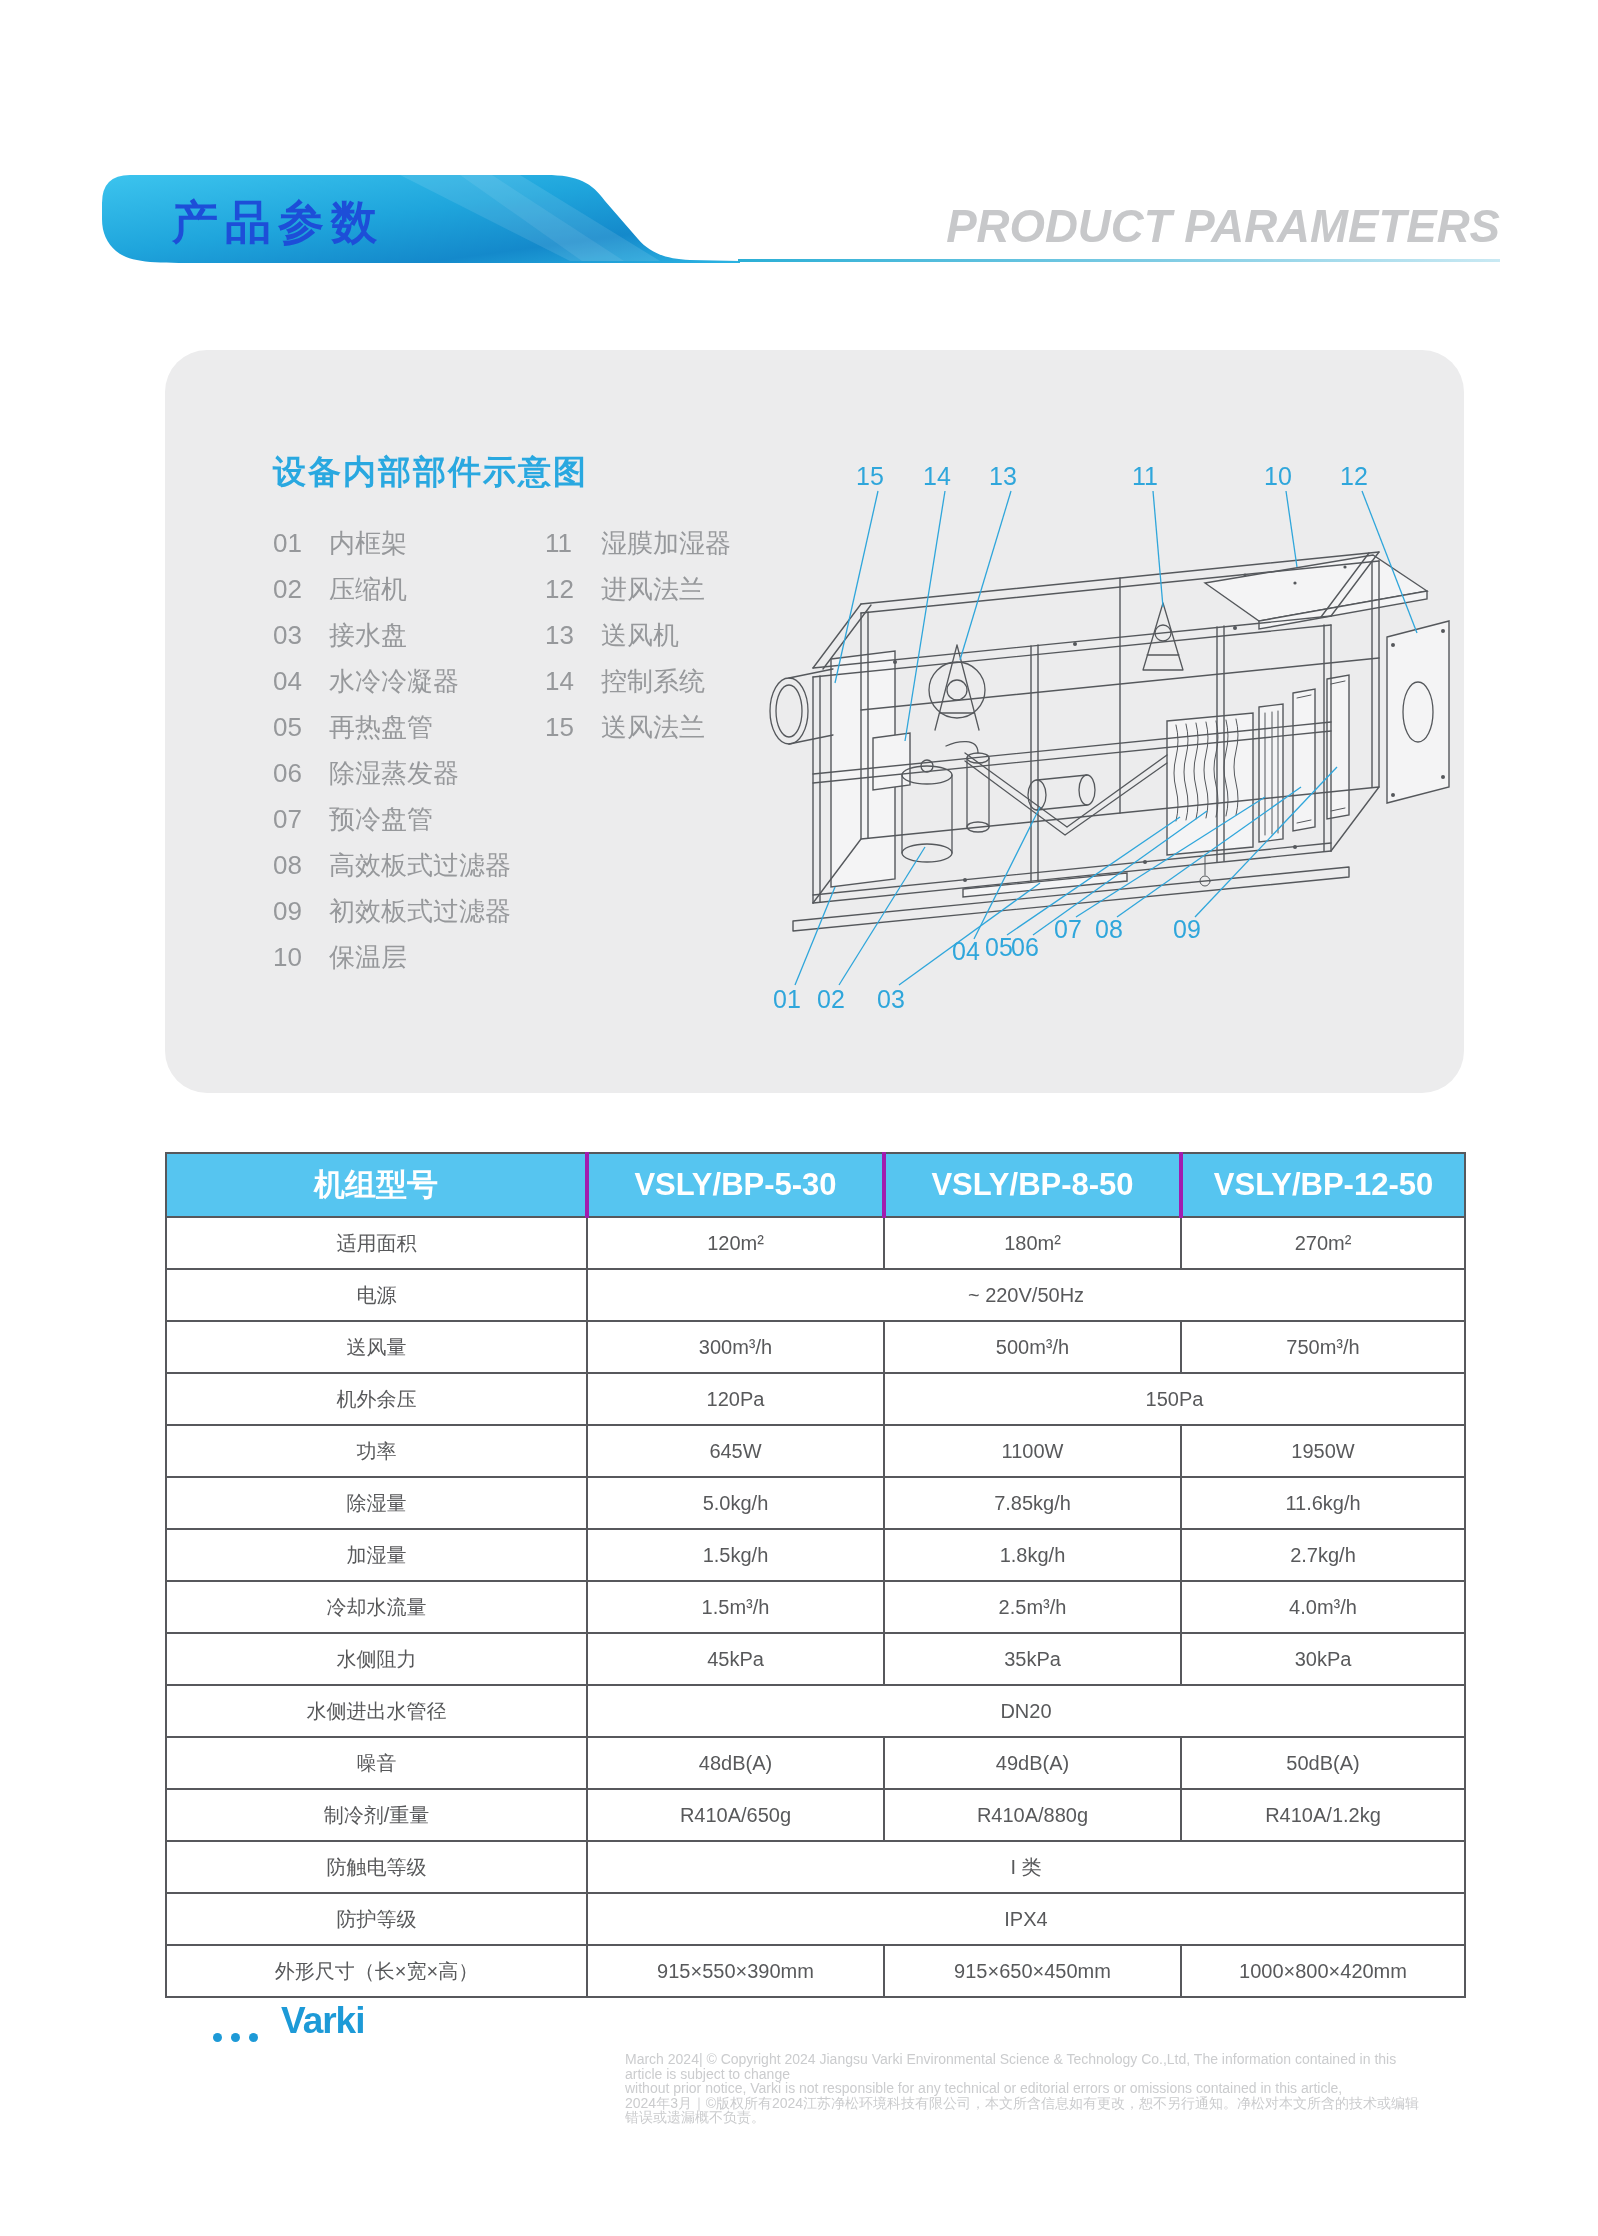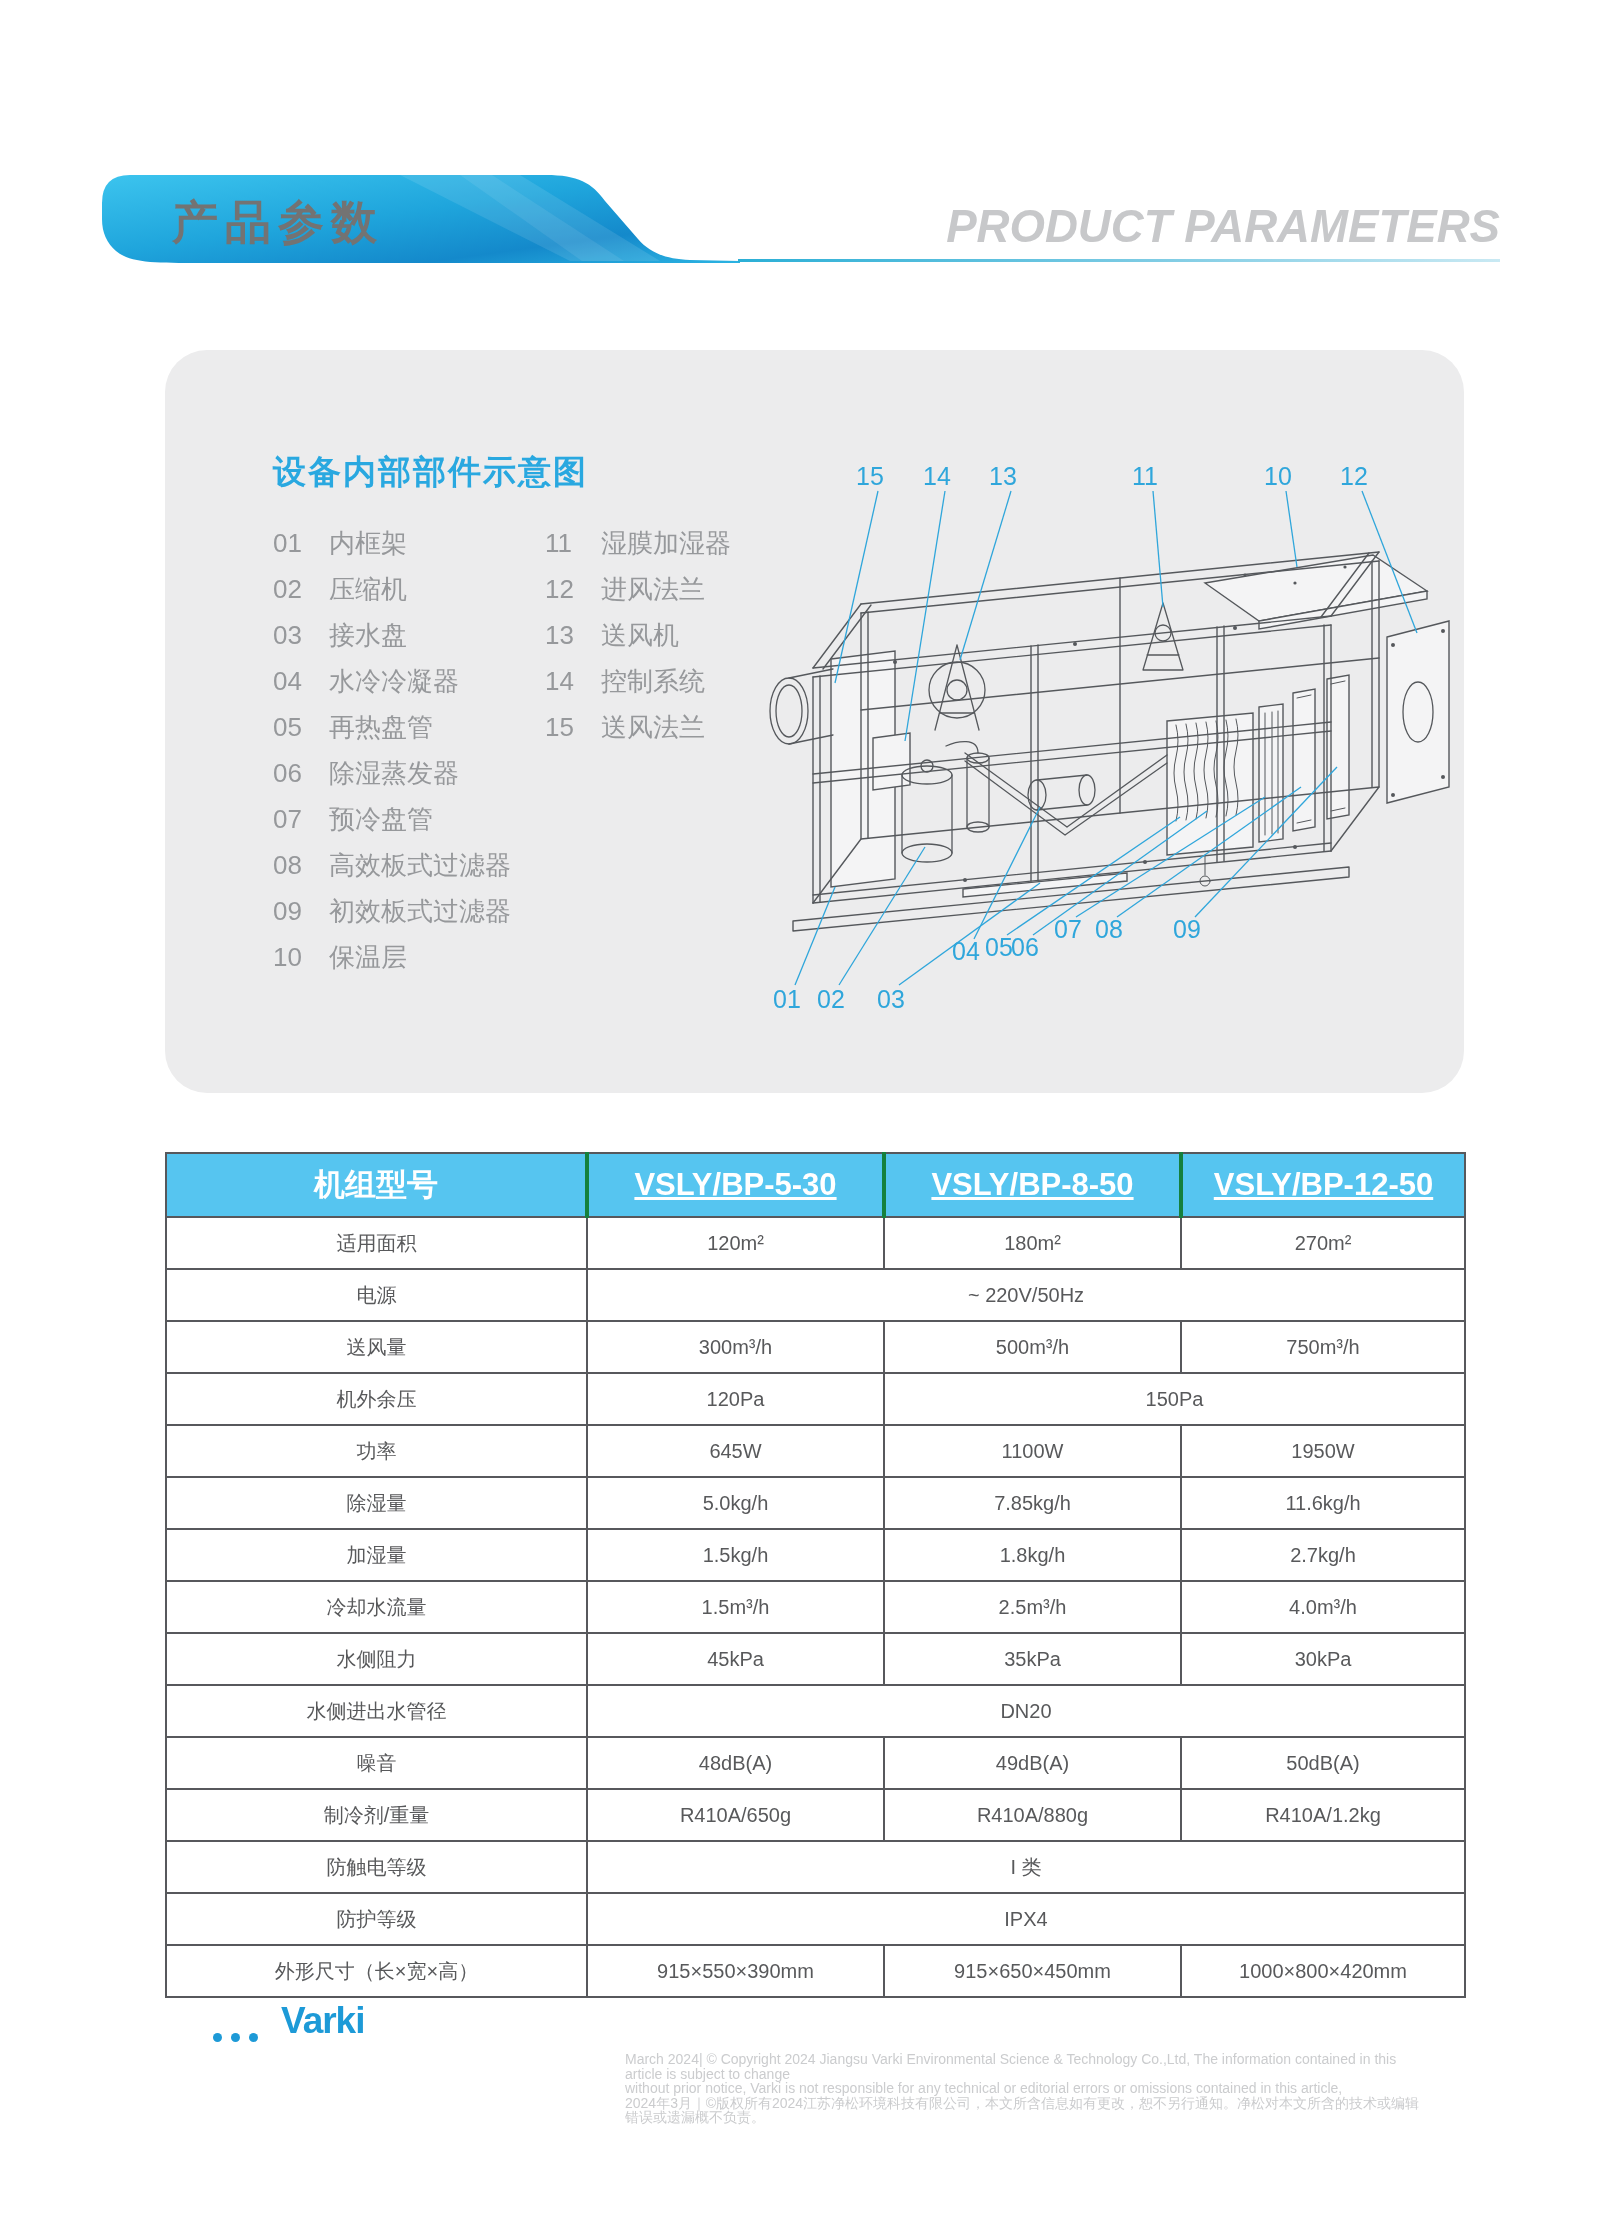--- a/index.html
+++ b/index.html
@@ -4,21 +4,21 @@
 <style>
   html,body{margin:0;padding:0;}
   body{
     width:1598px;height:2236px;position:relative;background:#FFFFFF;
     font-family:"Liberation Sans","DejaVu Sans",sans-serif;overflow:hidden;
   }
   
   .banner-svg{position:absolute;left:100px;top:173px;width:640px;height:92px;}
   .banner-title{
     position:absolute;left:172px;top:192px;width:420px;
-    font-size:46px;font-weight:bold;color:#737373;letter-spacing:7px;
+    font-size:46px;font-weight:bold;color:#1d4ed8;letter-spacing:7px;
   }
   .banner-line{
     position:absolute;left:738px;top:259px;width:762px;height:2.5px;
     background:linear-gradient(90deg,#2BAFD6 0%,#7FCCE4 55%,#C9E9F3 100%);
   }
   .header-en{
     position:absolute;right:98px;top:198px;
     font-size:47px;font-weight:bold;font-style:italic;color:#C7C8CA;
     letter-spacing:0px;transform:scaleX(.97);transform-origin:right;white-space:nowrap;
   }
@@ -43,21 +43,21 @@
     position:absolute;left:165px;top:1152px;width:1299px;
     border-collapse:collapse;table-layout:fixed;padding-left:48px;
   }
   .spec-table td{
     border:2px solid #57585C;text-align:center;vertical-align:middle;
     color:#58595B;font-size:20px;height:50px;padding:0;
   }
   .spec-table thead td{
     background:#56C5F0;color:#FFFFFF;font-weight:bold;font-size:31px;height:62px;
   }
-  .spec-table thead td + td{border-left:4px solid #15803d;text-decoration:underline;}
+  .spec-table thead td + td{border-left:4px solid #a21caf;}
   
   .footer-logo{position:absolute;left:213px;top:2000px;display:flex;align-items:flex-end;}
   .logo-dots{display:flex;margin-top:12px;margin-right:14px;}
   .logo-dots i{width:9px;height:9px;border-radius:50%;background:#1D9AD7;margin-right:9px;}
   .logo-text{font-size:37px;font-weight:bold;color:#1D9AD7;letter-spacing:-1px;}
   .fineprint{
     position:absolute;right:163px;top:2052px;width:810px;
     font-size:14px;line-height:14.5px;color:#CBCCCE;
   }
 </style>

